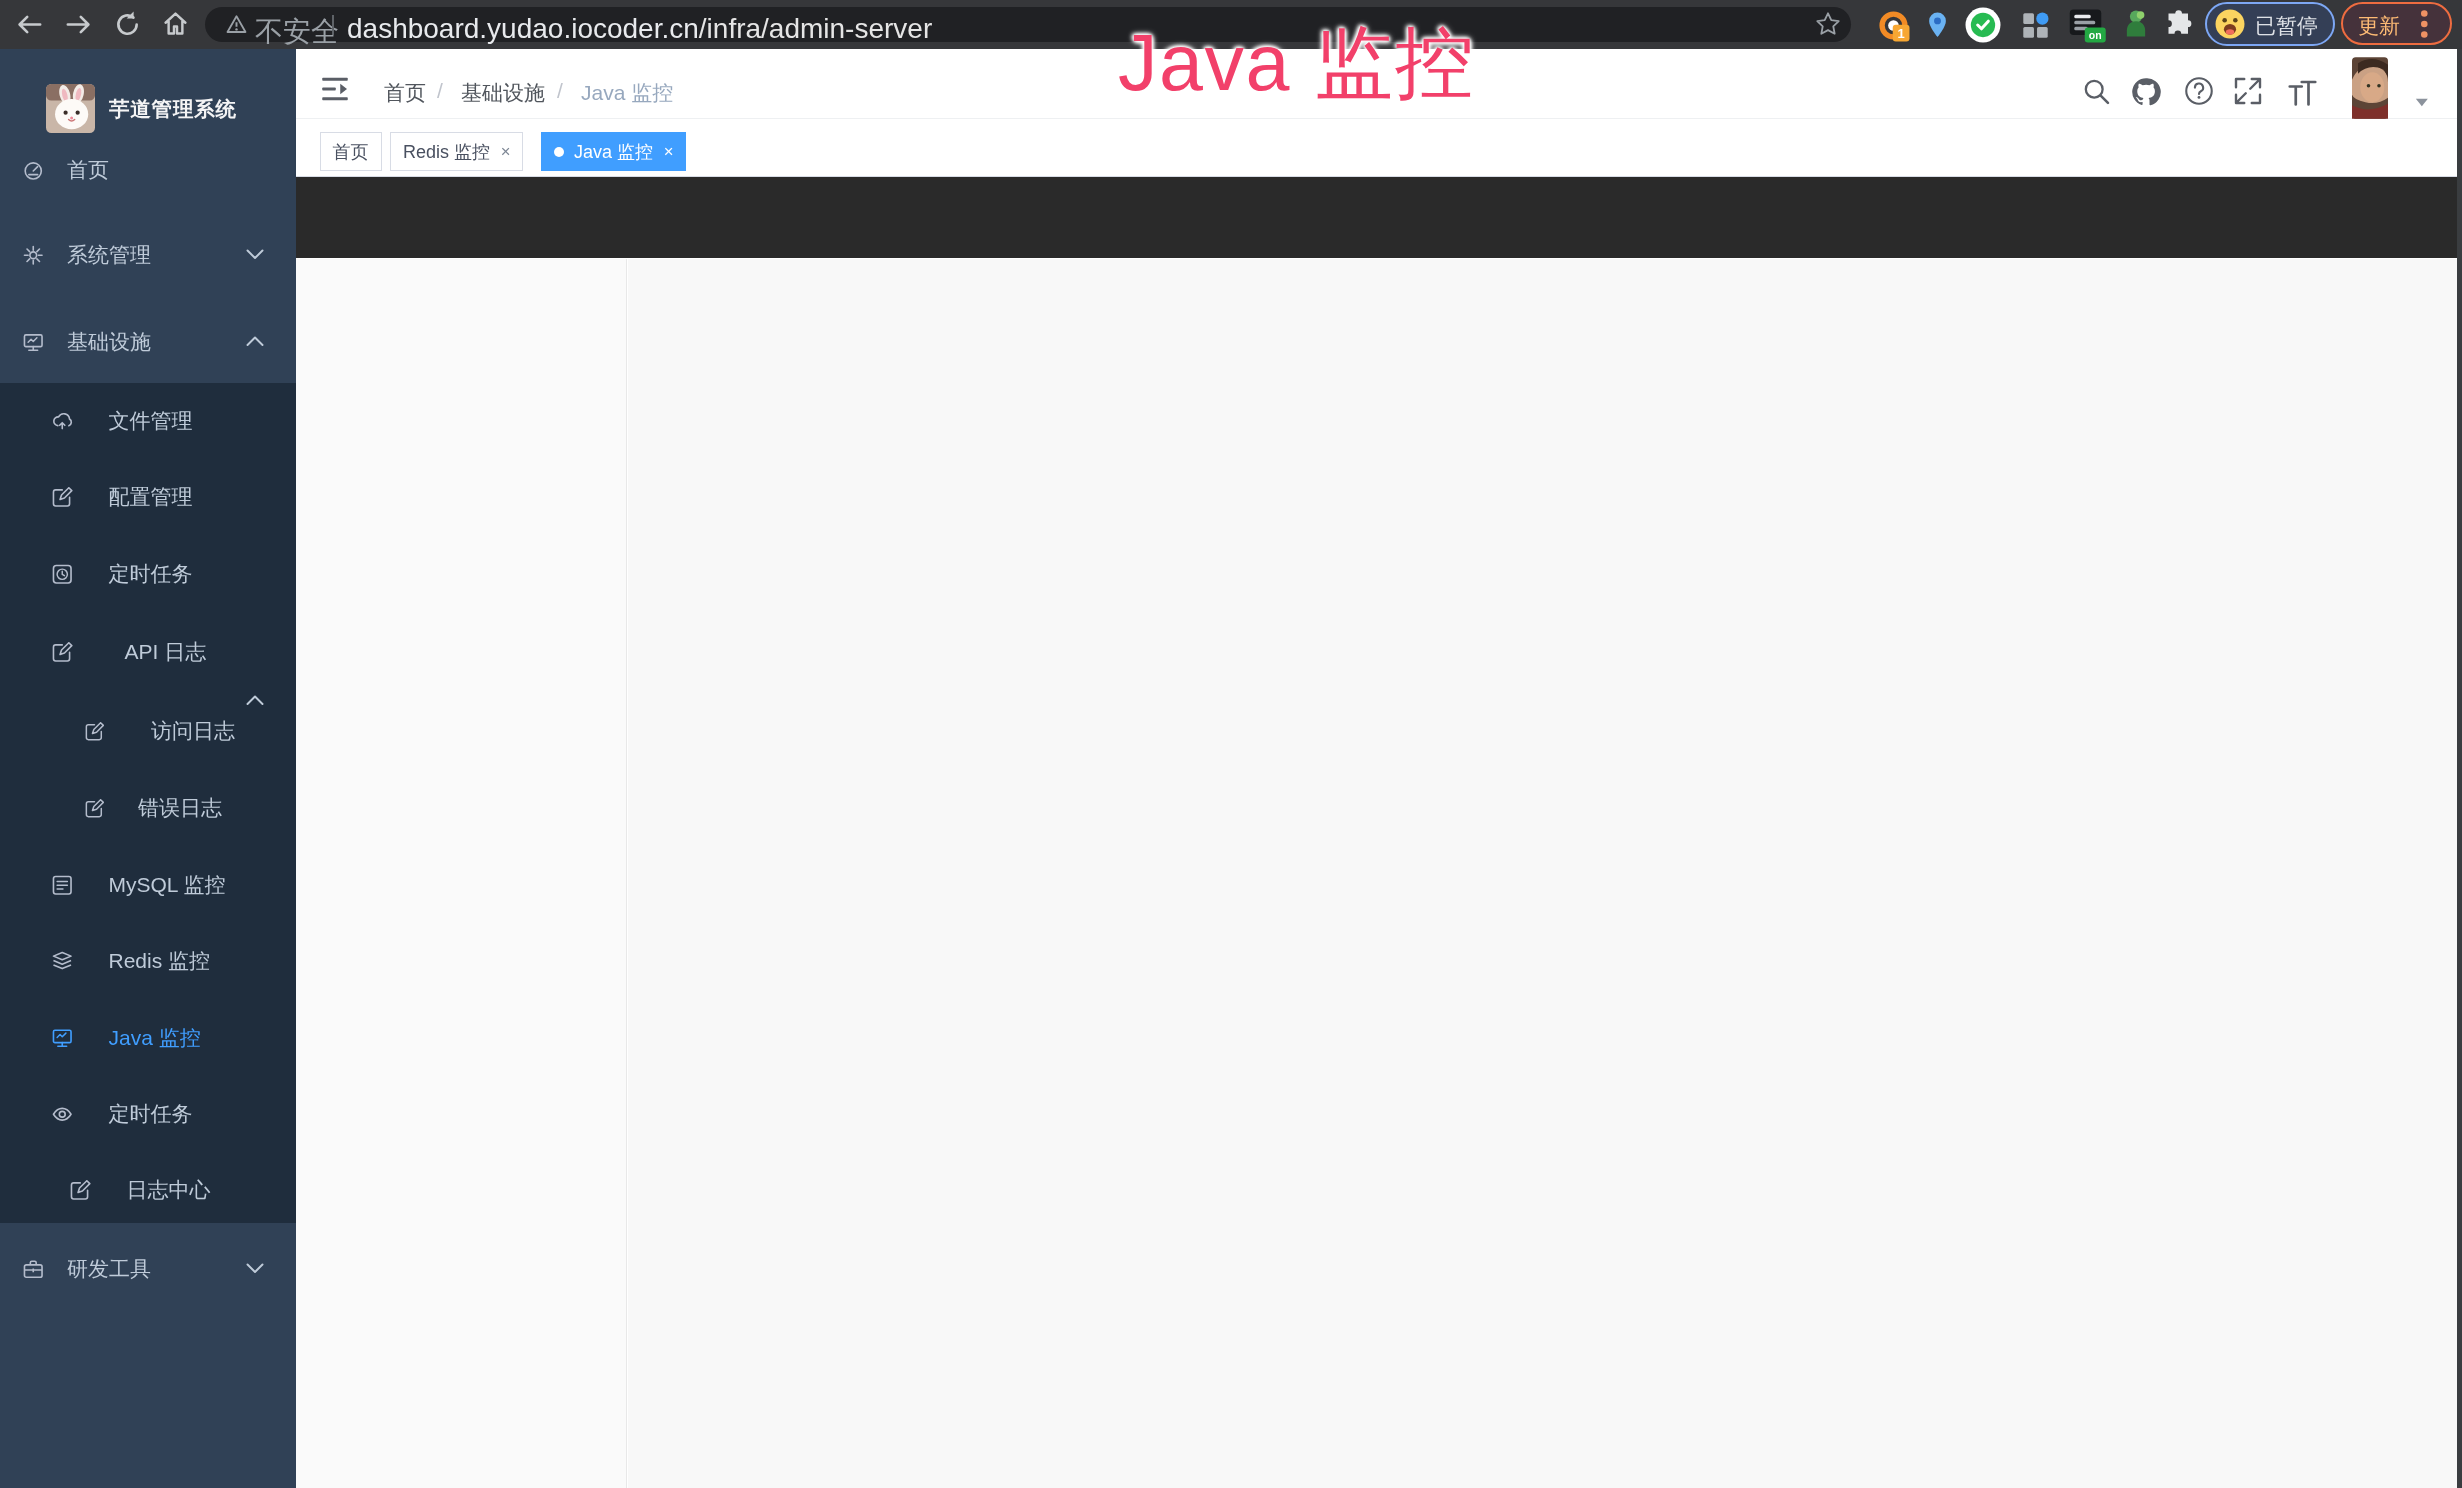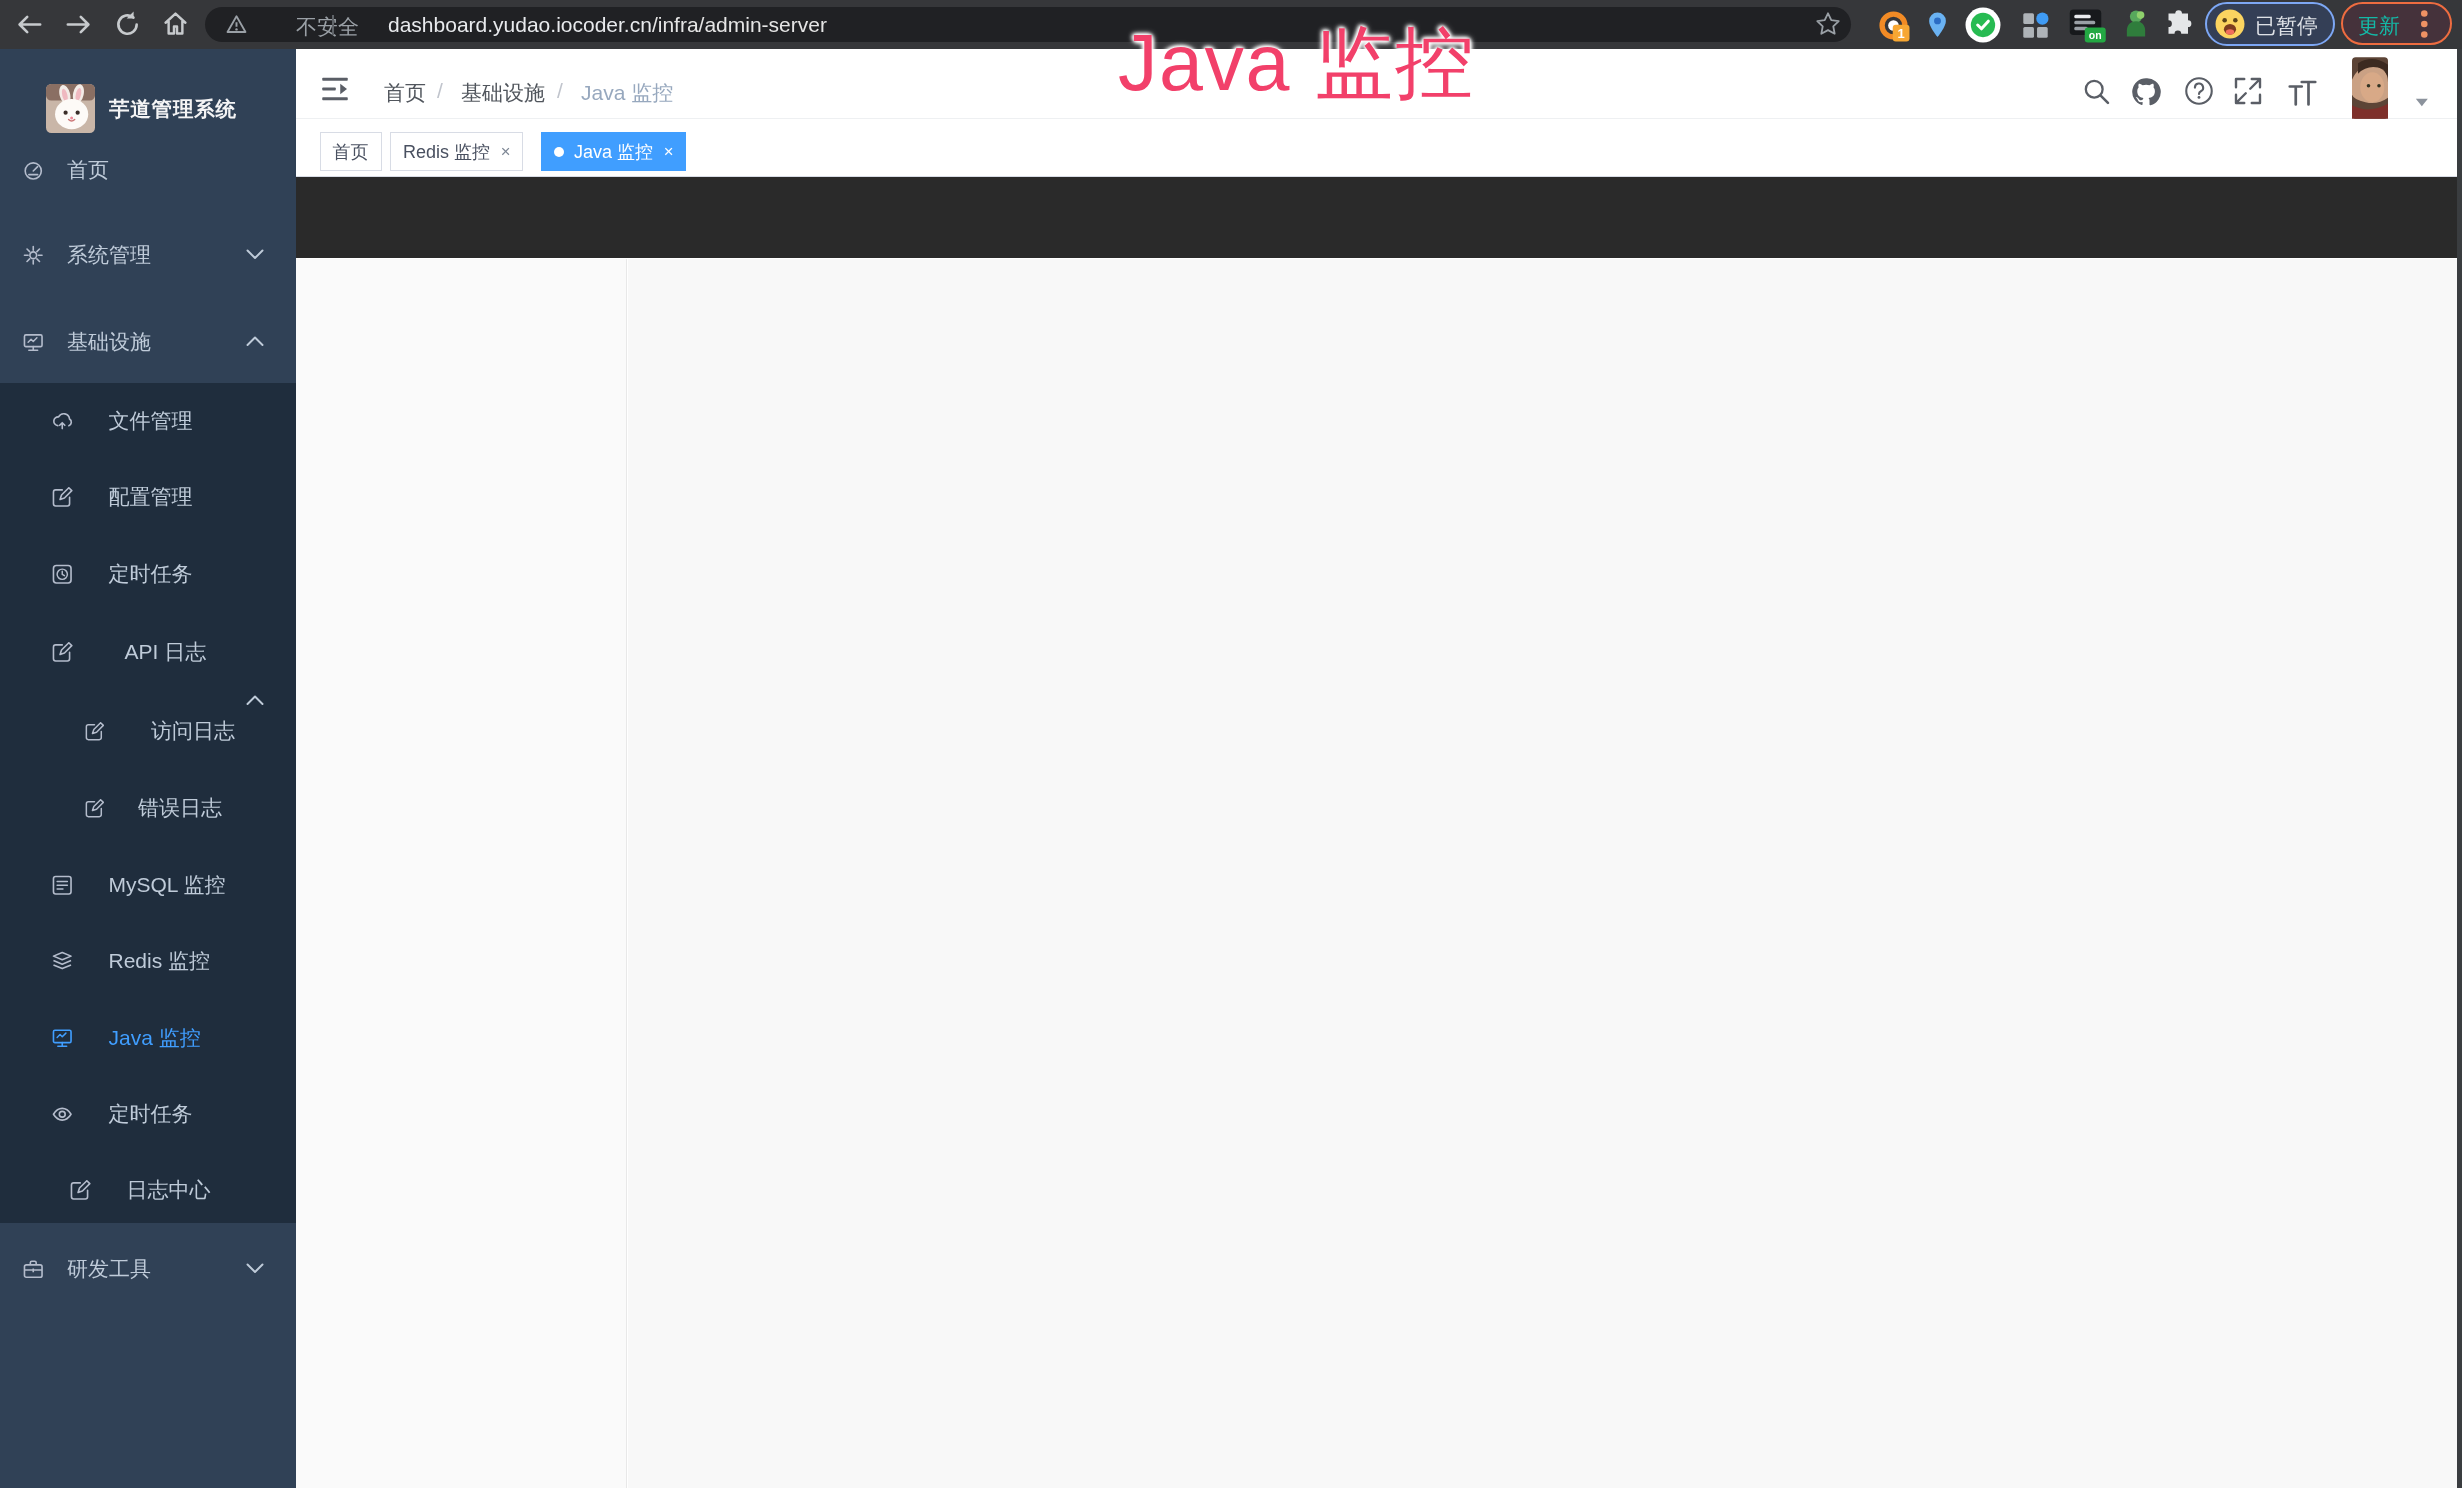--- a/index.html
+++ b/index.html
@@ -2,21 +2,21 @@
 <html style="font-size:12px"><head>
 <meta charset="utf-8">
 <style>
 html,body{margin:0;padding:0;background:#fff;}
 *{box-sizing:border-box;}
 #root{position:relative;width:2462px;height:1489px;overflow:hidden;font-family:"Liberation Sans",sans-serif;-webkit-font-smoothing:antialiased;}
 .abs{position:absolute;}
 
 #chrome{position:absolute;left:0;top:0;width:2462px;height:49px;background:#36373a;}
 #urlpill{position:absolute;left:205px;top:6.8px;width:1646px;height:35px;border-radius:17.4px;background:#202124;}
-.curl{font-size:21px;color:#e8eaed;margin-left:41px;}
+.curl{font-size:28px;color:#e8eaed;}
 .cgrey{color:#9aa0a6;}
 
 #sidebar{position:absolute;left:0;top:49px;width:296px;height:1440px;background:#304156;}
 #submenu-bg{position:absolute;left:0;top:334px;width:296px;height:840px;background:#1f2d3d;}
 .mi{position:absolute;height:76px;display:flex;align-items:center;color:#bfcbd9;font-size:21px;white-space:nowrap;}
 .mi svg{flex:0 0 auto;}
 .chev{position:absolute;}
 
 #navbar{position:absolute;left:296px;top:49px;width:2161px;height:70px;background:#fff;border-bottom:0.8px solid #eef0f2;}
 .bc{font-size:21px;}
@@ -102,21 +102,21 @@
     <div class="abs" style="left:2205px;top:1.5px;width:130px;height:44px;border:2.3px solid #7da7f4;border-radius:22px;background:#343f56"></div>
     <svg class="abs" style="left:2214px;top:8.3px" width="32" height="32" viewBox="0 0 42 42">
         <circle cx="21" cy="21" r="19" fill="#fbd460"></circle>
         <circle cx="14" cy="16" r="3" fill="#5b4419"></circle>
         <circle cx="28" cy="16" r="3" fill="#5b4419"></circle>
         <ellipse cx="21" cy="28" rx="8" ry="7" fill="#7c3c1e"></ellipse>
         <ellipse cx="21" cy="31.5" rx="5.5" ry="3.5" fill="#f06e5c"></ellipse>
       </svg>
     <div class="abs" style="left:2255px;top:12px;font-size:21px;color:#dee1e6">已暂停</div>
     <div class="abs" style="left:2341px;top:2.3px;width:111px;height:43px;border:2.3px solid #ee6c40;border-radius:22px;background:#45323b"></div>
-    <div class="abs" style="left:2358px;top:12px;font-size:21px;color:#14b8a6">更新</div>
+    <div class="abs" style="left:2358px;top:12px;font-size:21px;color:#fdba74">更新</div>
     <svg class="abs" style="left:2419px;top:9px" width="10.6" height="30" viewBox="0 0 14 40">
         <circle cx="7" cy="6" r="4.4" fill="#ef9264"></circle>
         <circle cx="7" cy="20" r="4.4" fill="#ef9264"></circle>
         <circle cx="7" cy="34" r="4.4" fill="#ef9264"></circle>
       </svg>
   </div>
   <div id="sidebar">
     <div id="submenu-bg"></div>
     <svg class="abs" style="left:46px;top:35px" width="49" height="49" viewBox="0 0 65 65">
         <rect width="65" height="65" rx="7" fill="#c9b6a8"></rect>

